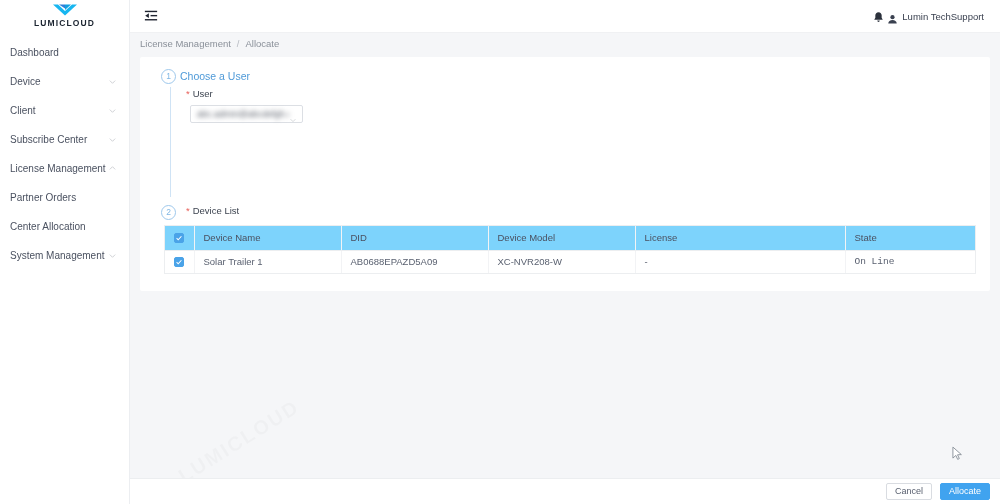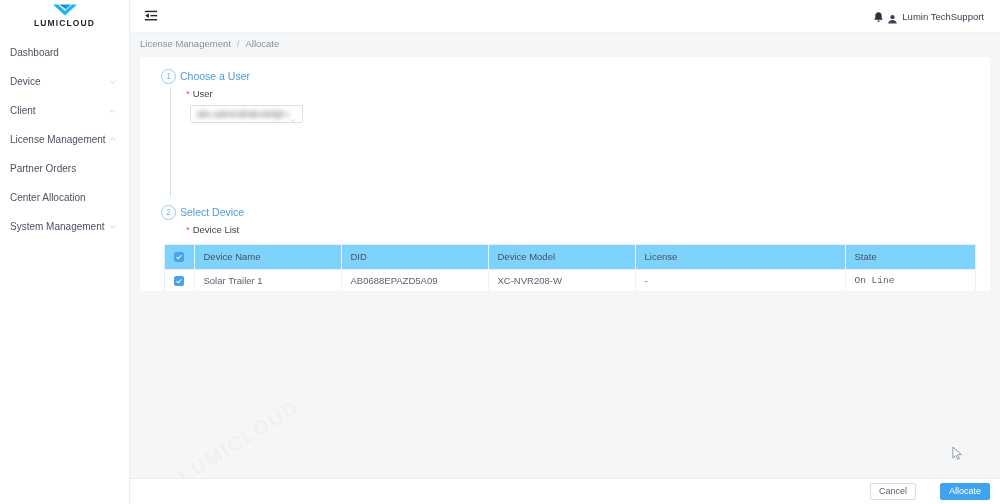--- a/index.html
+++ b/index.html
@@ -176,21 +176,21 @@
     cursor: pointer; vertical-align: middle;
   }
   .chk svg { display:block; }
 
   
   .footer {
     position: absolute; left: 0; right: 0; bottom: 0;
     height: 26px; background: #ffffff;
     border-top: 1px solid #eceef0;
     display: flex; align-items: center; justify-content: flex-end;
-    padding-right: 10px; gap: 24px;
+    padding-right: 10px; gap: 8px;
   }
   .btn {
     height: 17px; min-width: 37px;
     border-radius: 2px; font-size: 9px;
     display: inline-flex; align-items: center; justify-content: center;
     padding: 0 8px; cursor: pointer; line-height: 1;
   }
   .btn-cancel { background: #fff; border: 1px solid #d9dce1; color: #5a6170; }
   .btn-primary { background: #40a3ef; border: 1px solid #40a3ef; color: #fff; }
 
@@ -238,20 +238,28 @@
 
       <div class="nav-item">
         <span class="lbl">Client</span>
         <span class="caret">
           <svg viewBox="0 0 10 10" width="9" height="9">
               <path d="M2 4 L5 7 L8 4" fill="none" stroke="#8b9099" stroke-width="1"></path>
             </svg>
         </span>
       </div>
 
+      <div class="nav-item">
+        <span class="lbl">Subscribe Center</span>
+        <span class="caret">
+          <svg viewBox="0 0 10 10" width="9" height="9">
+              <path d="M2 4 L5 7 L8 4" fill="none" stroke="#8b9099" stroke-width="1"></path>
+            </svg>
+        </span>
+      </div>
 
       <div class="nav-item">
         <span class="lbl">License Management</span>
         <span class="caret">
           <svg viewBox="0 0 10 10" width="9" height="9">
               <path d="M2 6 L5 3 L8 6" fill="none" stroke="#8b9099" stroke-width="1"></path>
             </svg>
         </span>
       </div>
 
@@ -330,21 +338,20 @@
             <span class="select-caret">
               <svg viewBox="0 0 10 10" width="8" height="8">
                   <path d="M2 4 L5 7 L8 4" fill="none" stroke="#9aa0a8" stroke-width="1.1"></path>
                 </svg>
             </span>
           </div>
         </div>
 
         <div class="step step-2">
           <span class="step-badge">2</span>
-          <div class="step-title">Select Device</div>
           <div class="field-label">
             <span class="req">*</span><span>Device List</span>
           </div>
         </div>
       </div>
 
       <div class="table-wrap">
         <table>
           <colgroup>
             <col class="col-chk">

